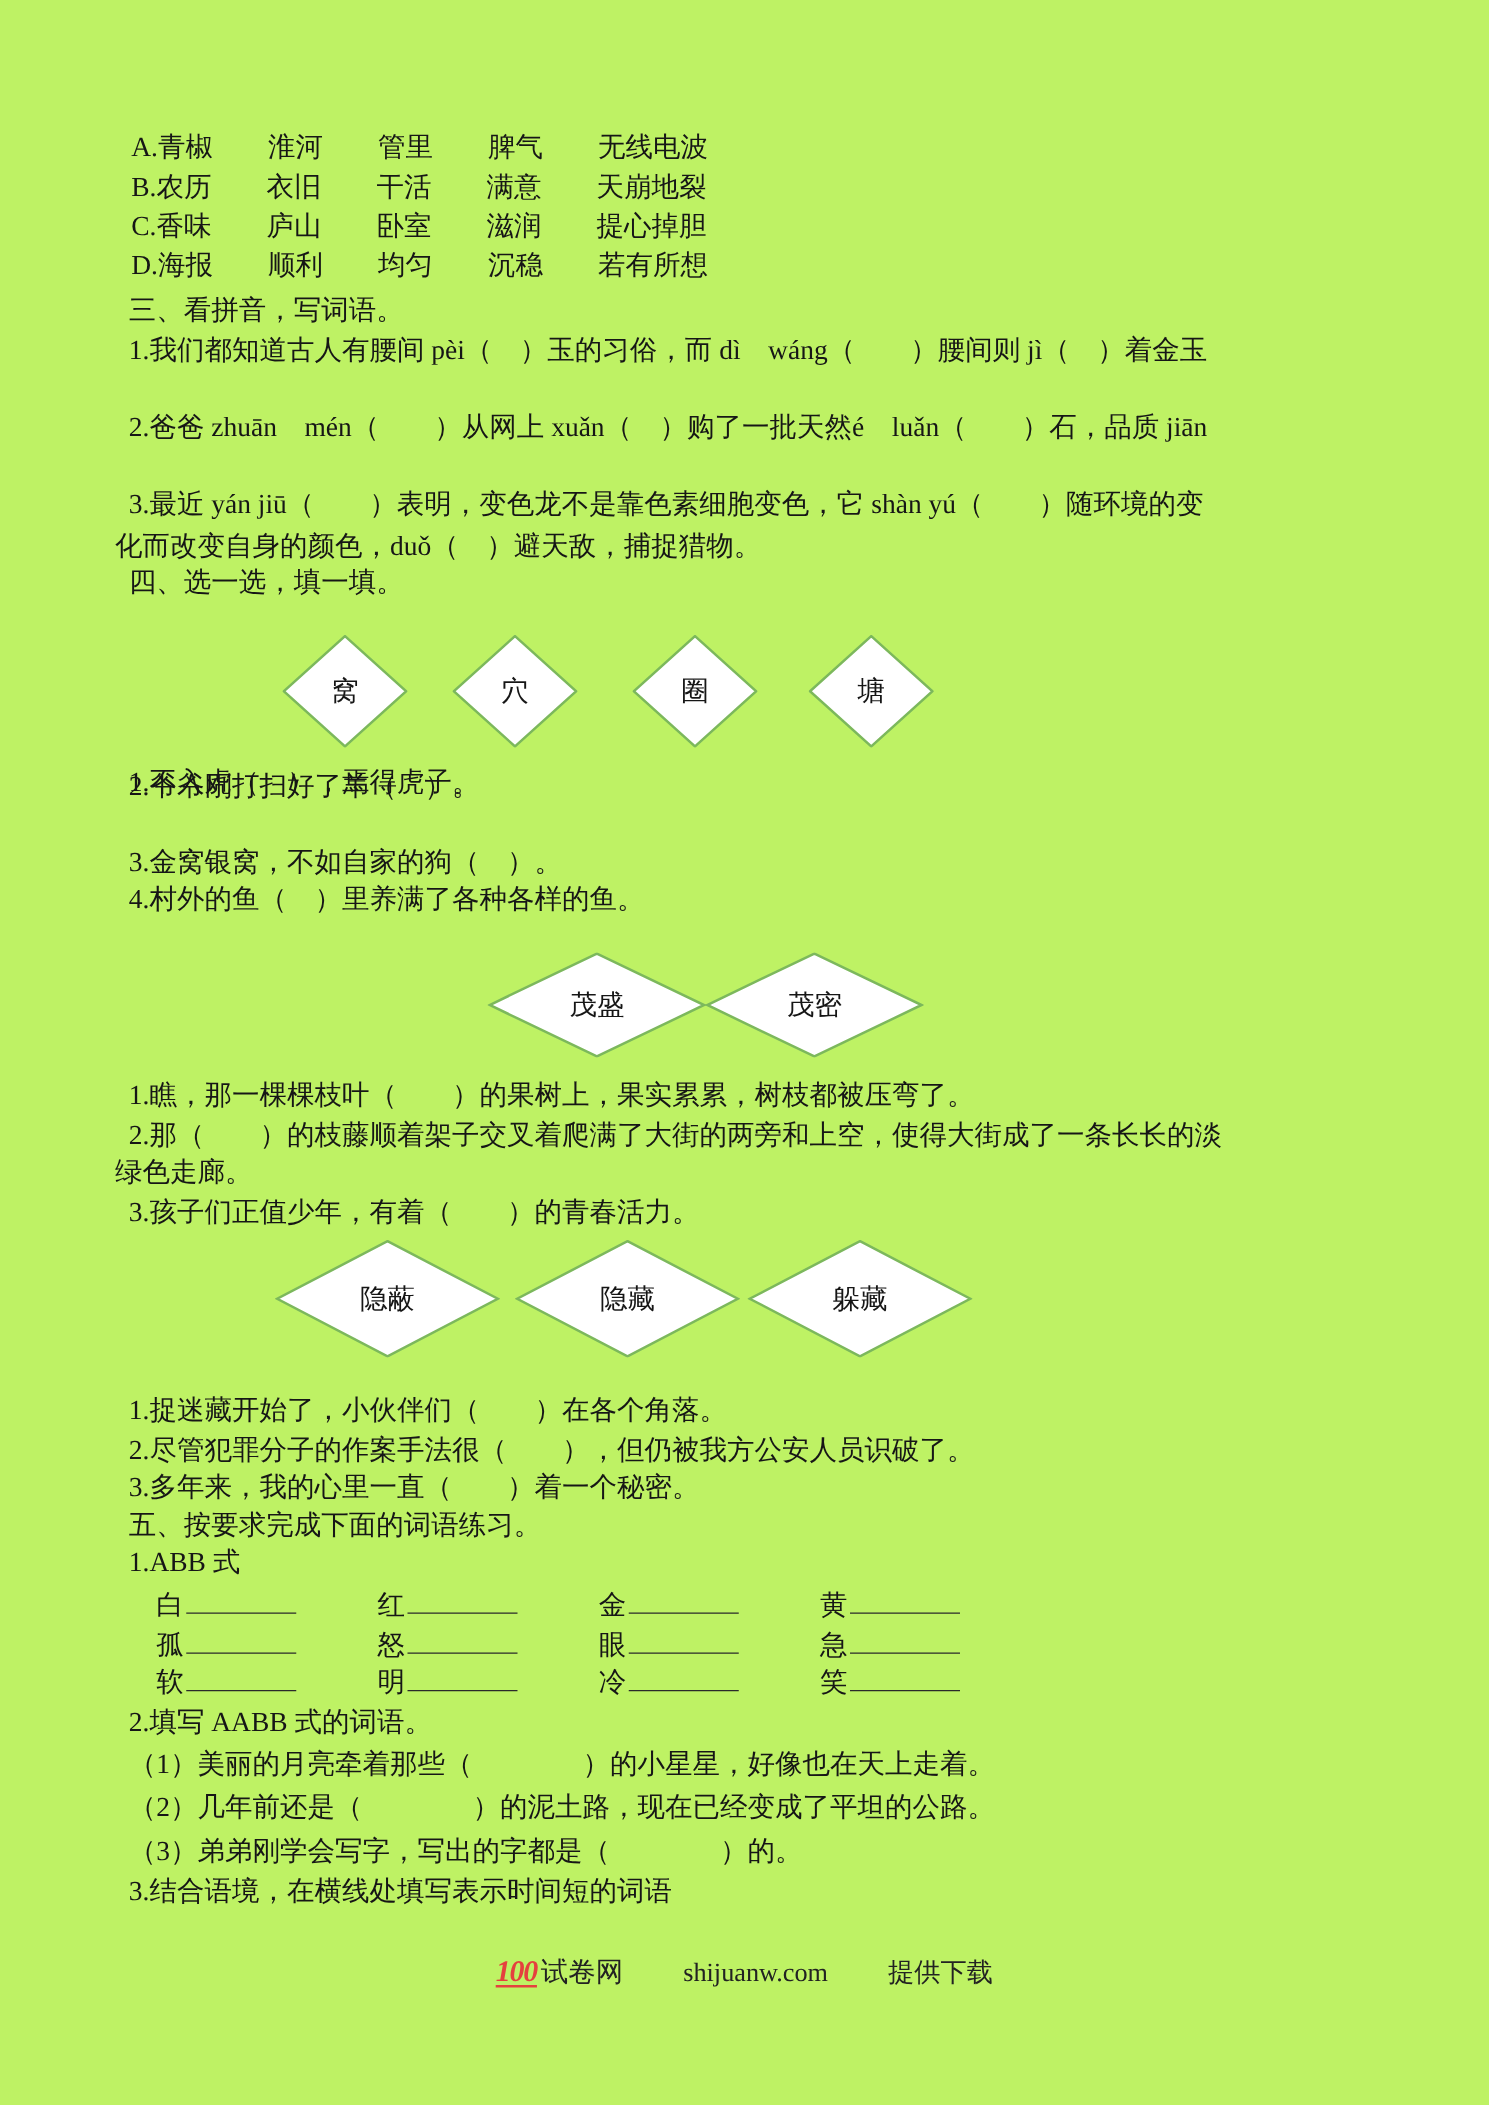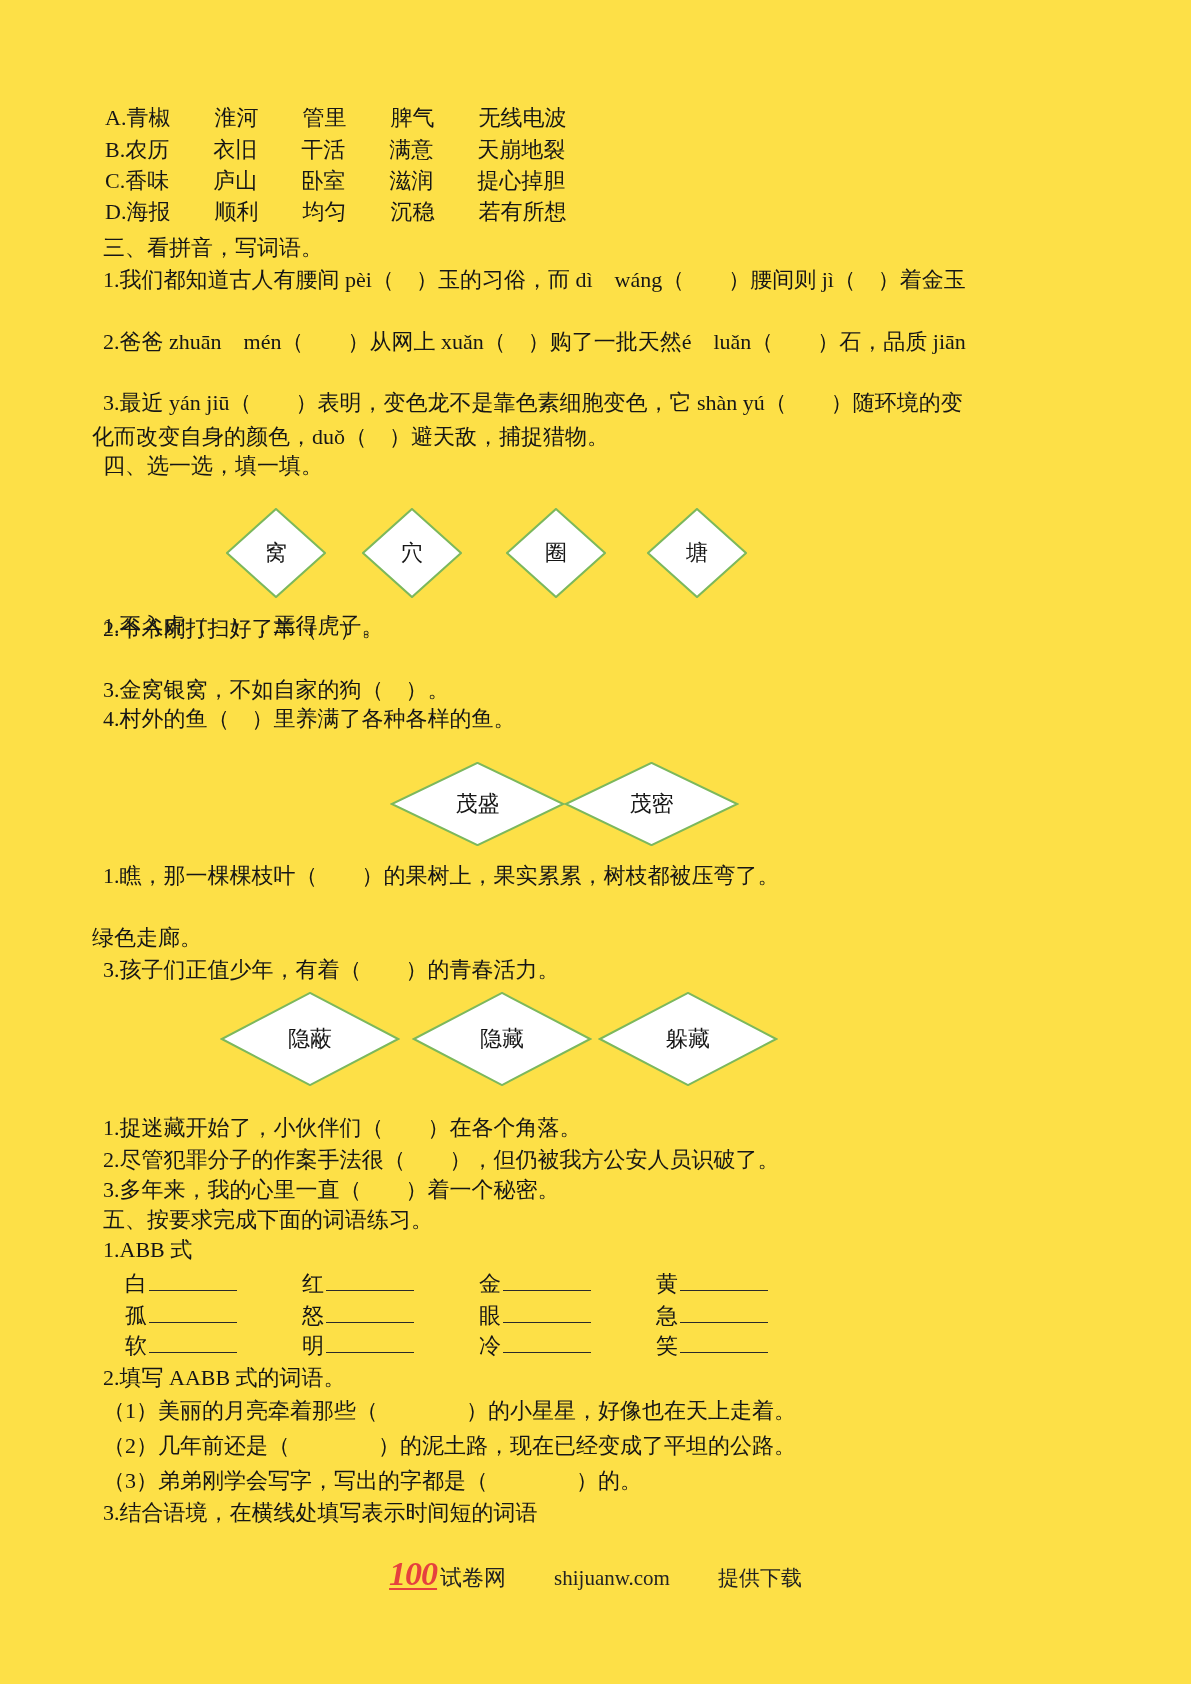--- a/index.html
+++ b/index.html
@@ -1,19 +1,19 @@
 <!DOCTYPE html>
 <html style="--green: #7cb85c; --red: #e5413e; --ink: #161616;"><head>
 <meta charset="utf-8">
 <style>
   html,body{margin:0;padding:0;background:#fff;}
   .page{
     position:relative;
     width:1191px;height:1684px;
-    background:#fde047;
+    background:#bef264;
     font-family:"Liberation Serif","DejaVu Serif",serif;
     color:var(--ink,#161616);
     overflow:hidden;
   }
   .line{
     position:absolute;
     left:103px;
     font-size:22px;
     line-height:30px;
     white-space:pre;
@@ -43,21 +43,21 @@
     margin-left:2px;
   }
   .footer{
     position:absolute;top:1516px;left:0;width:100%;
     display:flex;justify-content:center;align-items:baseline;gap:48px;
     font-size:21px;
   }
   .logo{display:inline-flex;align-items:baseline;}
   .logo-num{
     color:var(--red,#e5413e);
-    font-style:italic;font-weight:bold;font-size:34px;
+    font-style:italic;font-weight:bold;font-size:24px;
     text-decoration:underline;
     text-decoration-thickness:2px;
     text-underline-offset:3px;
     letter-spacing:-1px;
     margin-right:3px;
   }
   .logo-name{font-size:22px;color:#222;}
   .furl,.fdl{color:#222;margin-top:48px;}
 </style>
 </head>
@@ -115,20 +115,21 @@
     <span class="dword">茂盛</span>
   </div>
   <div class="diamond" style="left:564px;top:762px;width:175px;height:84px">
     <svg viewBox="0 0 100 100" preserveAspectRatio="none">
         <polygon points="50,1 99,50 50,99 1,50"></polygon>
       </svg>
     <span class="dword">茂密</span>
   </div>
 
   <div class="line" style="top:861px">1.瞧，那一棵棵枝叶（　　）的果树上，果实累累，树枝都被压弯了。</div>
+  <div class="line" style="top:893px">2.那（　　）的枝藤顺着架子交叉着爬满了大街的两旁和上空，使得大街成了一条长长的淡</div>
   <div class="line wrapA" style="top:923px">绿色走廊。</div>
   <div class="line" style="top:955px">3.孩子们正值少年，有着（　　）的青春活力。</div>
 
   <div class="diamond" style="left:412px;top:992px;width:180px;height:94px">
     <svg viewBox="0 0 100 100" preserveAspectRatio="none">
         <polygon points="50,1 99,50 50,99 1,50"></polygon>
       </svg>
     <span class="dword">隐藏</span>
   </div>
   <div class="diamond" style="left:220px;top:992px;width:180px;height:94px">

